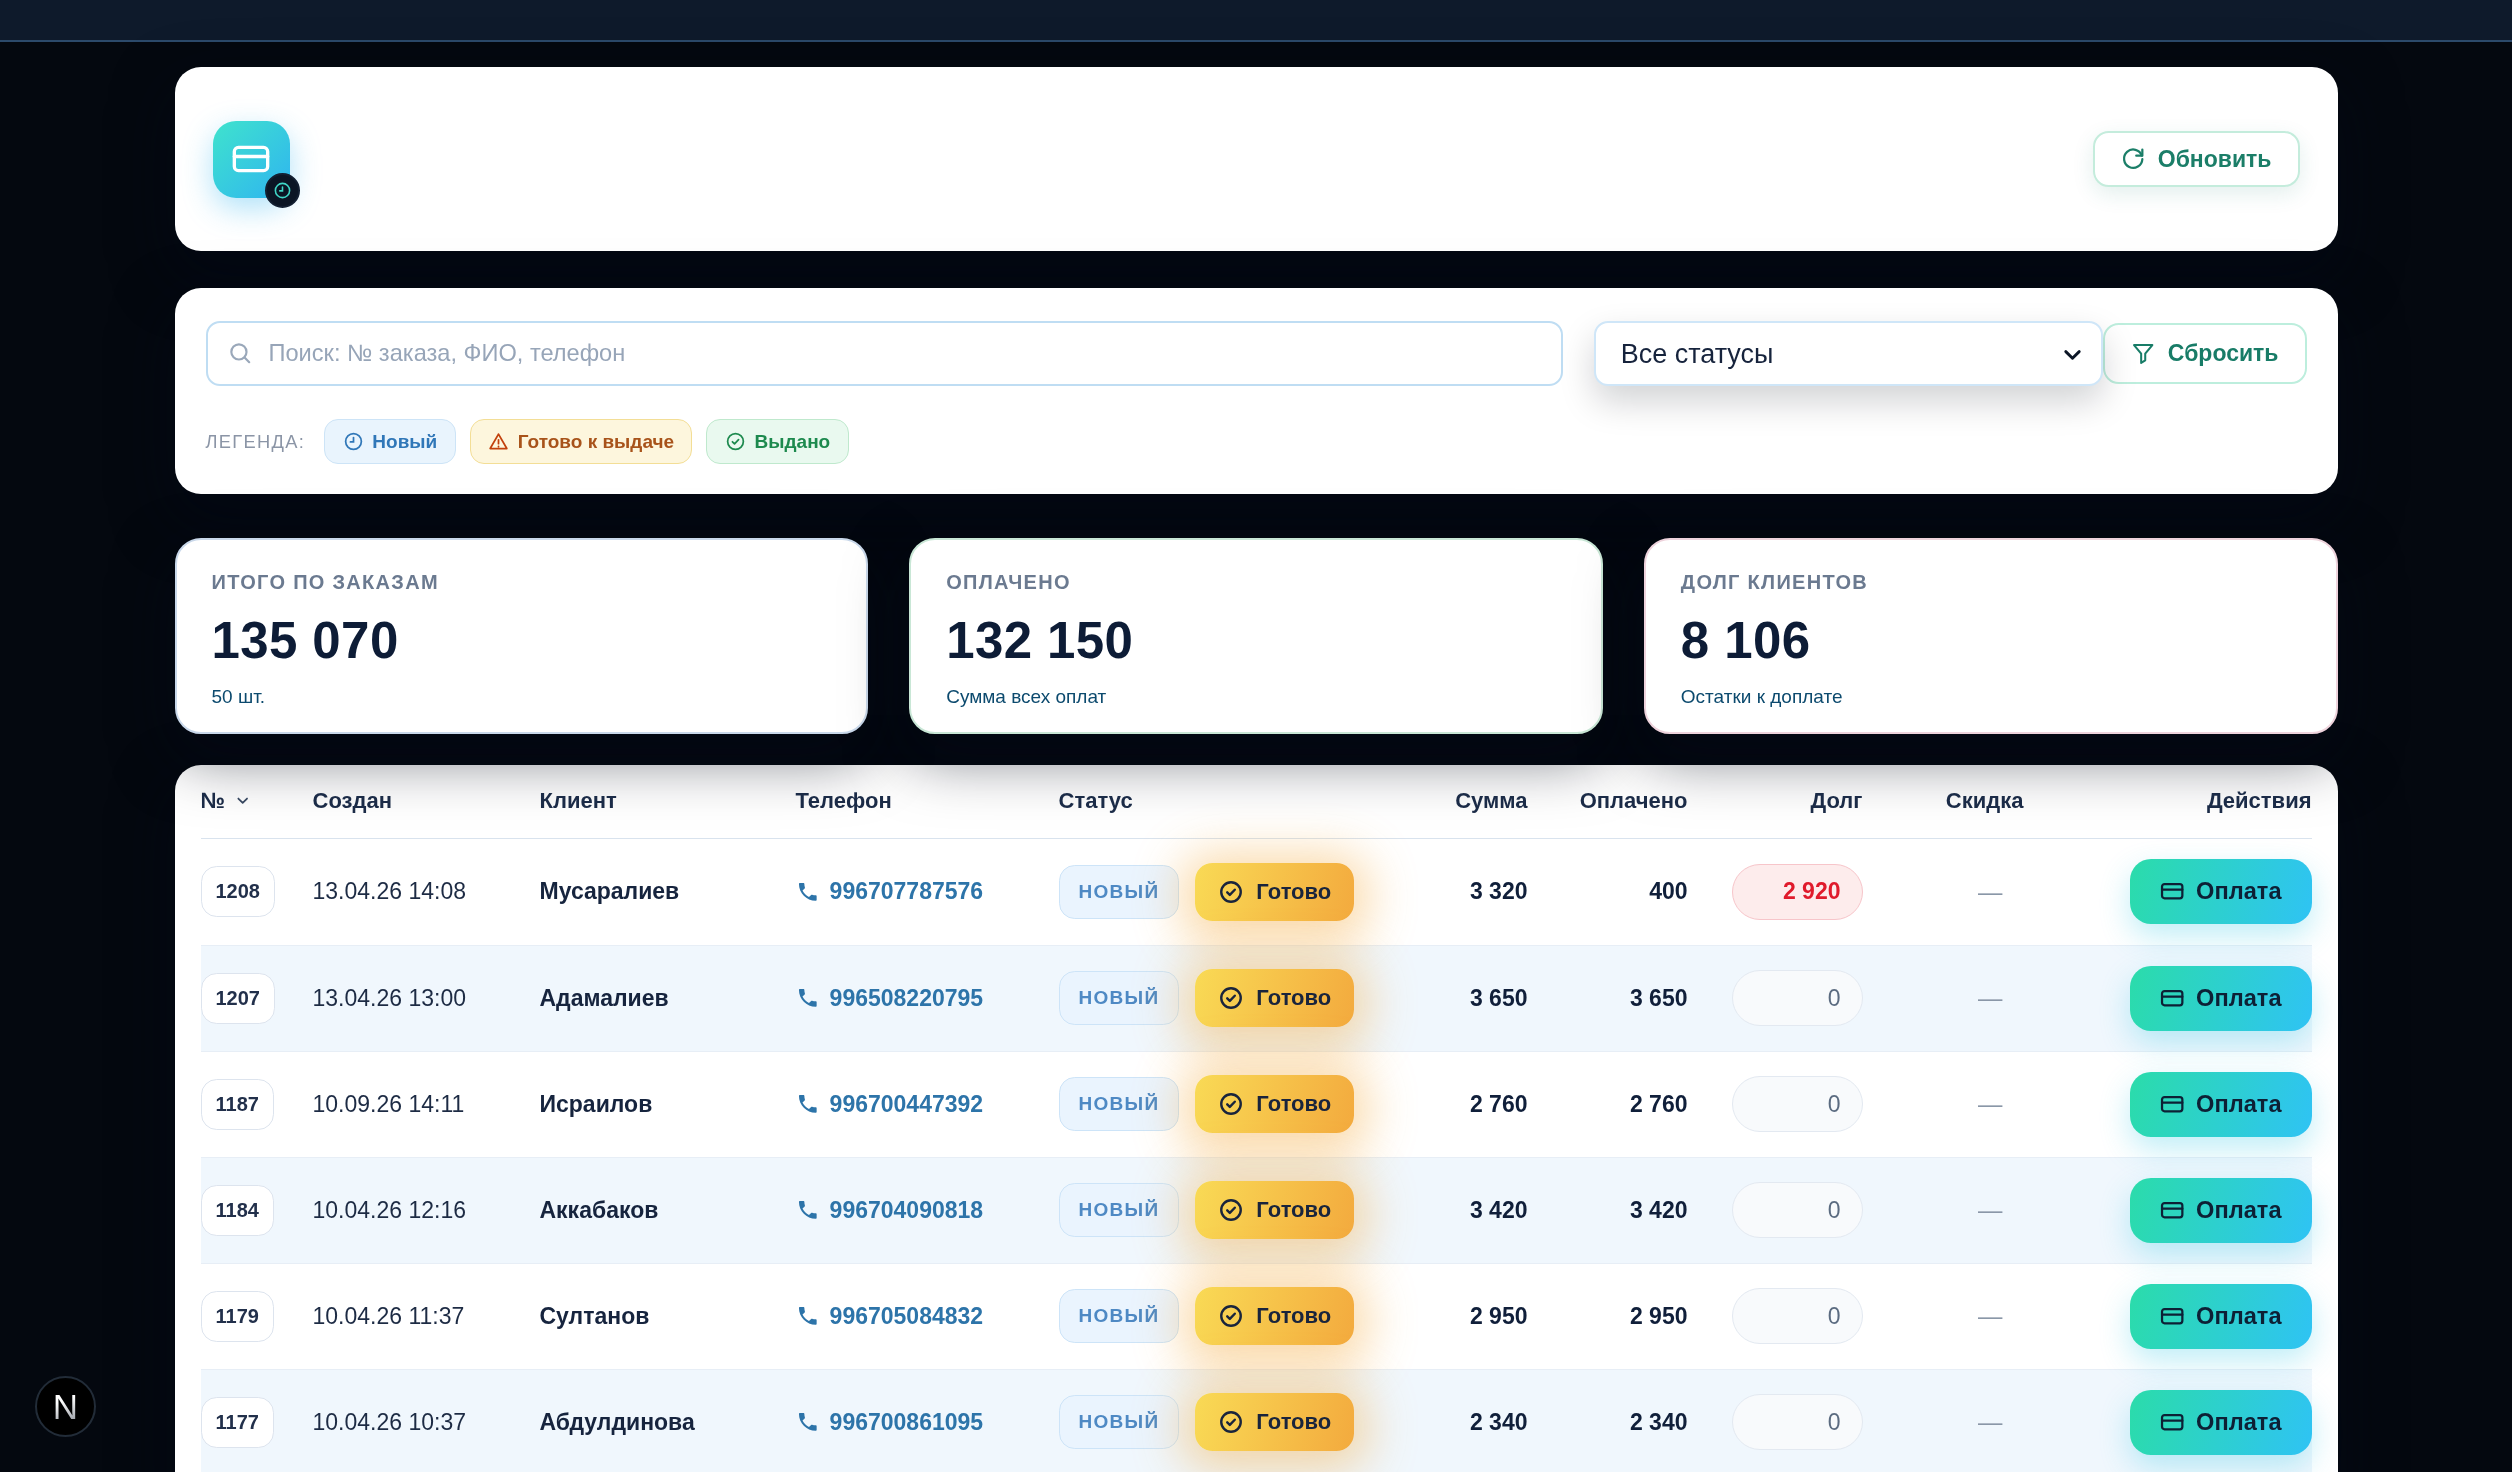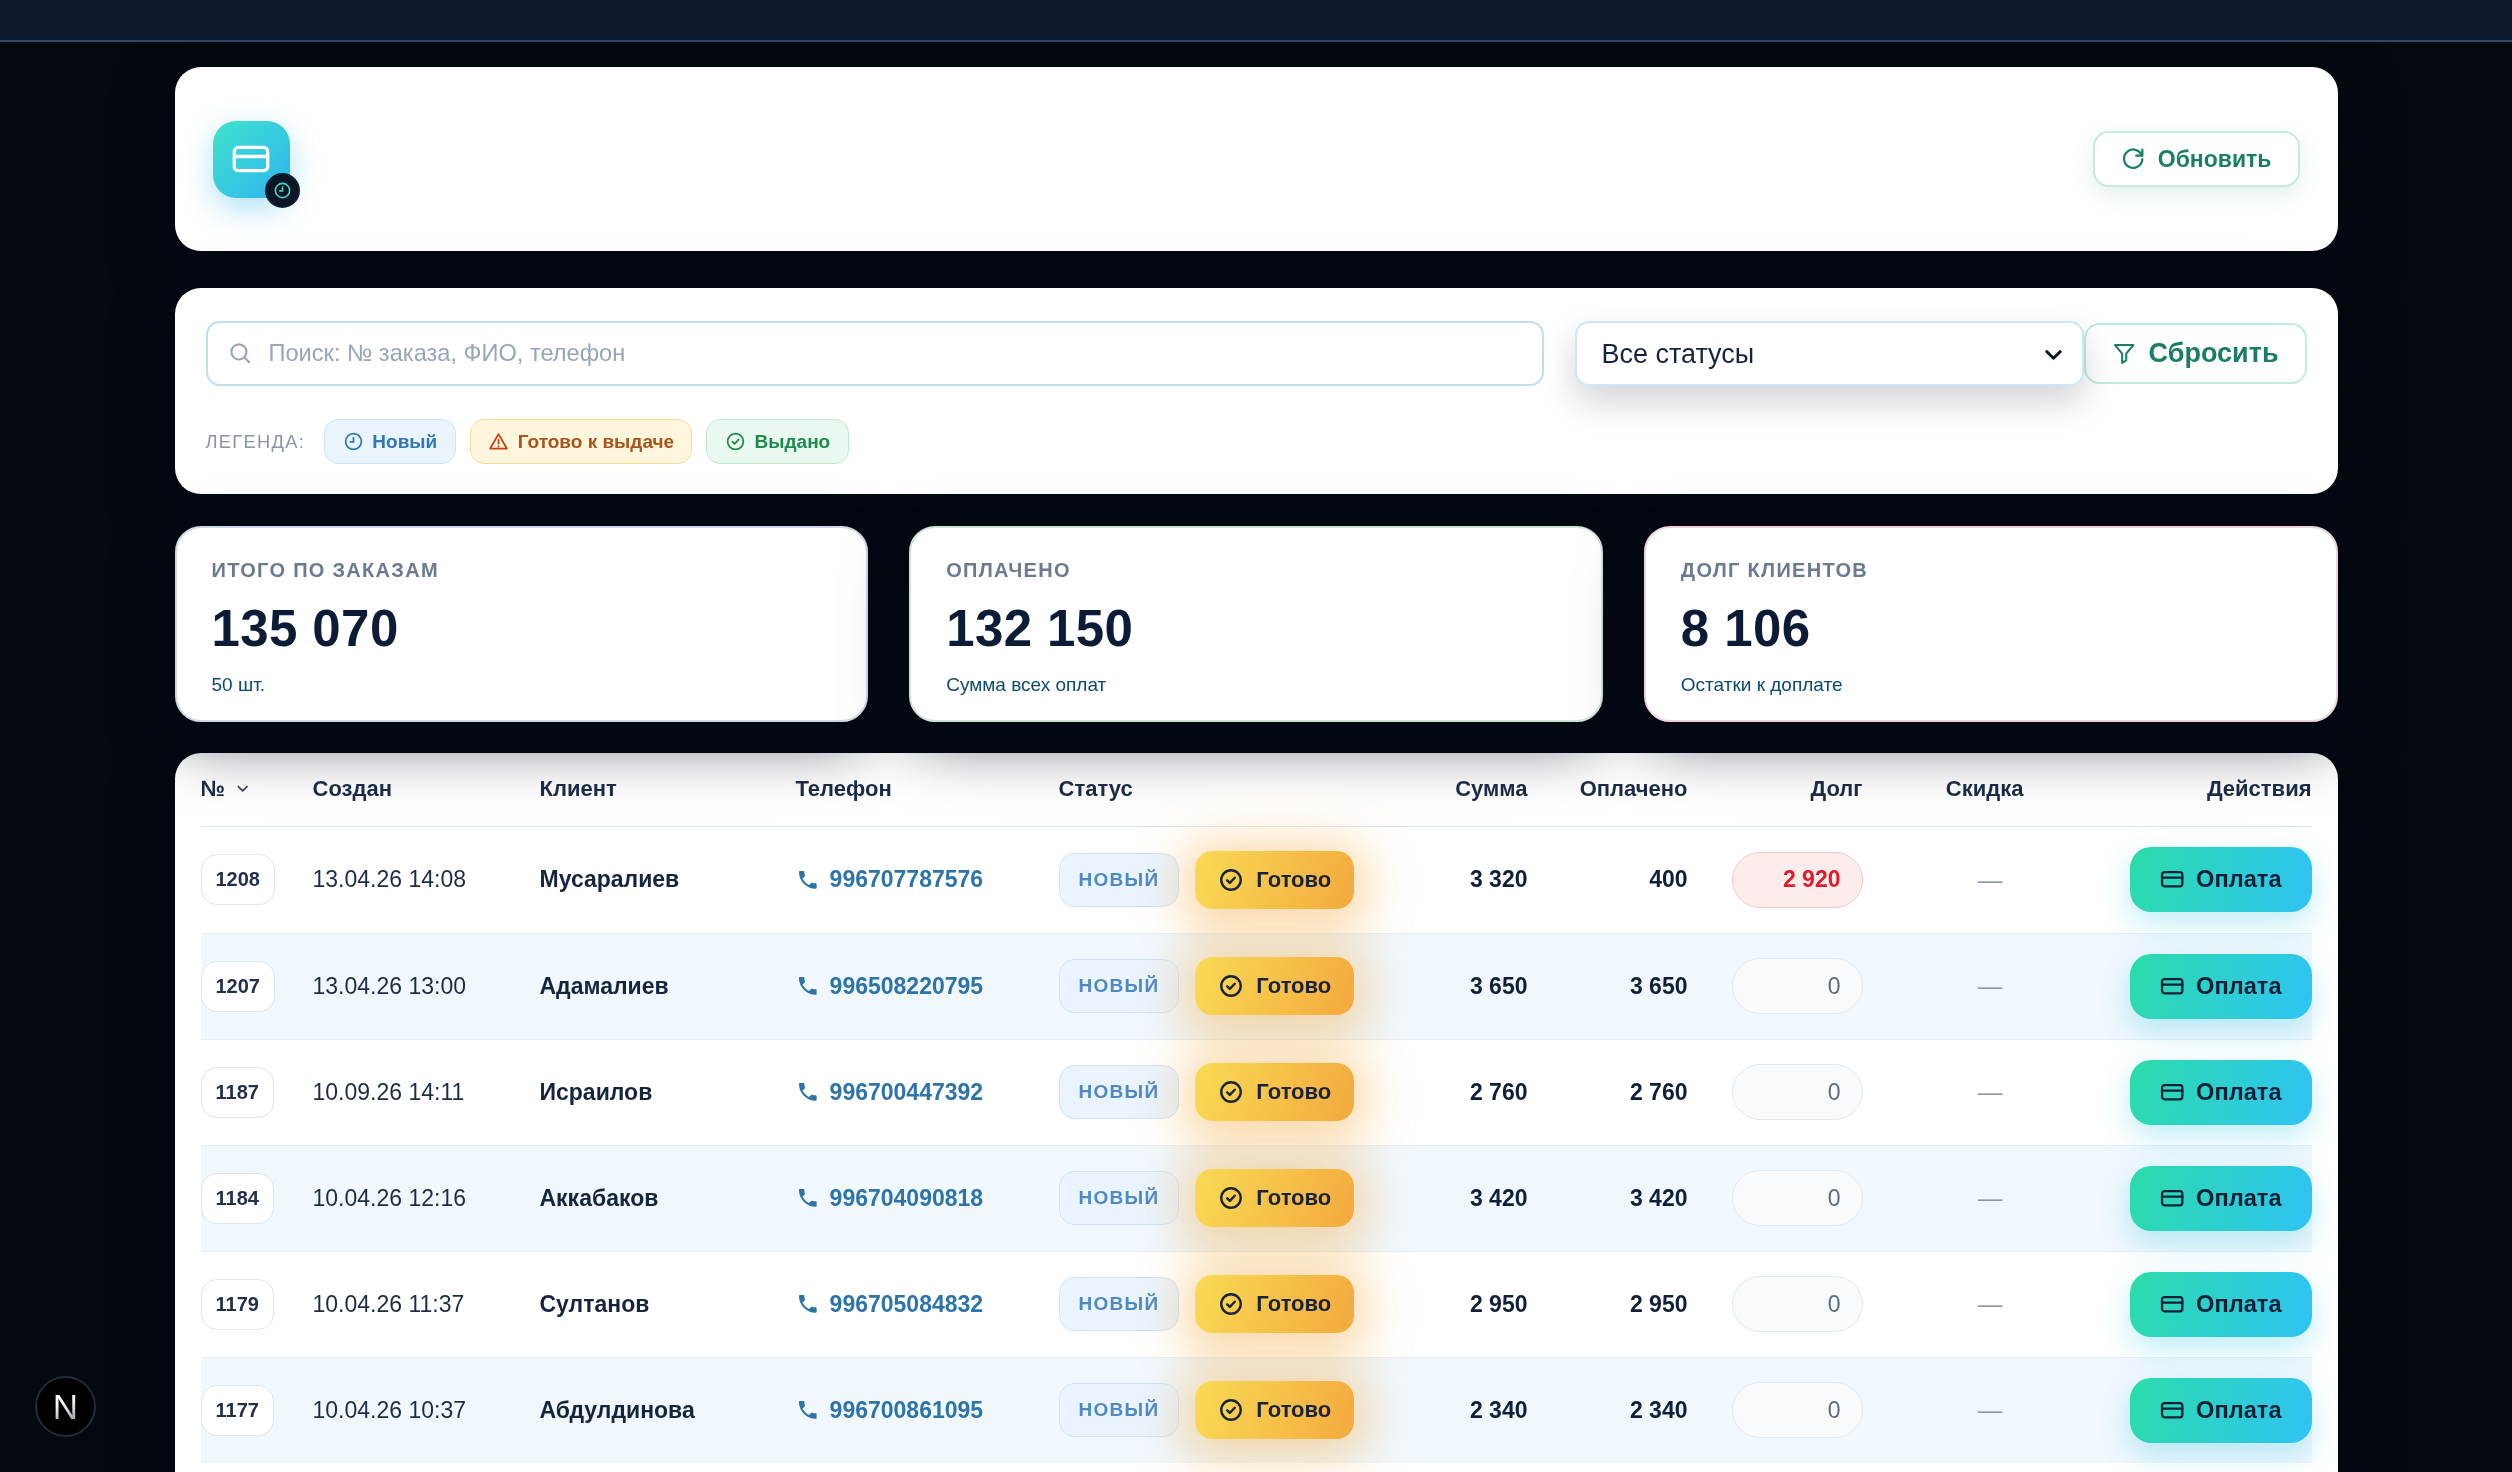--- a/index.html
+++ b/index.html
@@ -64,21 +64,21 @@
     font-family:"Liberation Sans", sans-serif;
   }
   .btn-refresh {
     height:56px; padding:0 26px; border-radius:15.7px;
     border:2.6px solid #c4ecdc; color:#1b7e68;
     font-size:23px; font-weight:700;
     box-shadow:0 7px 21px rgba(27,126,104,.12);
   }
   .btn-refresh svg { width:24.4px; height:24.4px; }
   
-  .filters-card { padding:33px 31px 30px; margin-bottom:32px; }
+  .filters-card { padding:33px 31px 30px; margin-bottom:44px; }
   .f-row { display:flex; align-items:center; }
   .search {
     flex:1; position:relative; height:65px;
   }
   .search svg {
     position:absolute; left:21px; top:19px;
     width:26px; height:26px; color:#9aa8ba;
   }
   .search input {
     width:100%; height:65px; border-radius:14px;
@@ -96,21 +96,21 @@
     font-family:"Liberation Sans", sans-serif;
     box-shadow:0 15.7px 35px rgba(3,10,24,.18);
   }
   .select-wrap > svg {
     position:absolute; right:19px; top:22px;
     width:23px; height:23px; color:#0c1626; pointer-events:none;
   }
   .btn-reset {
     margin-left:auto; height:61px; padding:0 26px; border-radius:15.7px;
     border:2.6px solid #bdeedd; color:#187c67;
-    font-size:27px; font-weight:700;
+    font-size:23px; font-weight:700;
   }
   .btn-reset svg { width:24.4px; height:24.4px; }
   .legend { display:flex; align-items:center; gap:14px; margin-top:33px; }
   .legend-label { font-size:18.3px; color:#8b95a6; letter-spacing:1.3px; margin-right:5.2px; }
   .legend .pill { height:45px; font-weight:600; font-size:19px; }
   .lg-new { background:#e9f4fd; border:1.7px solid #cde4f7; color:#3077b8; }
   .lg-ready { background:#fdf6dd; border:1.7px solid #f3de96; color:#a8531a; }
   .lg-ready svg { color:#c2410c; }
   .lg-issued { background:#e9f9ef; border:1.7px solid #bfe9cd; color:#1d8a4e; }
   

